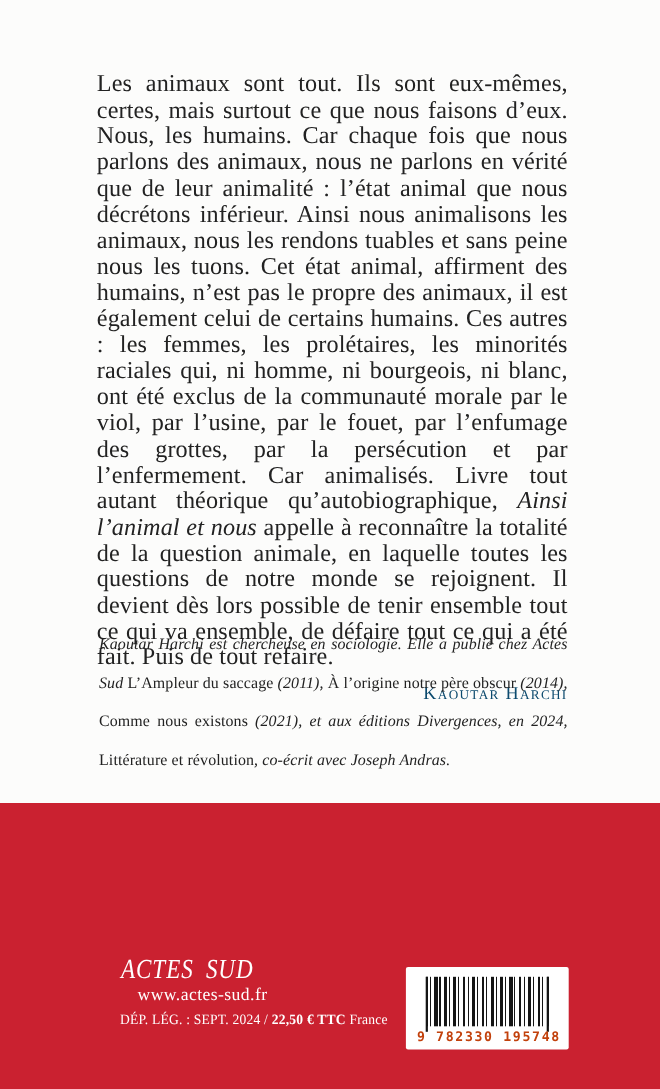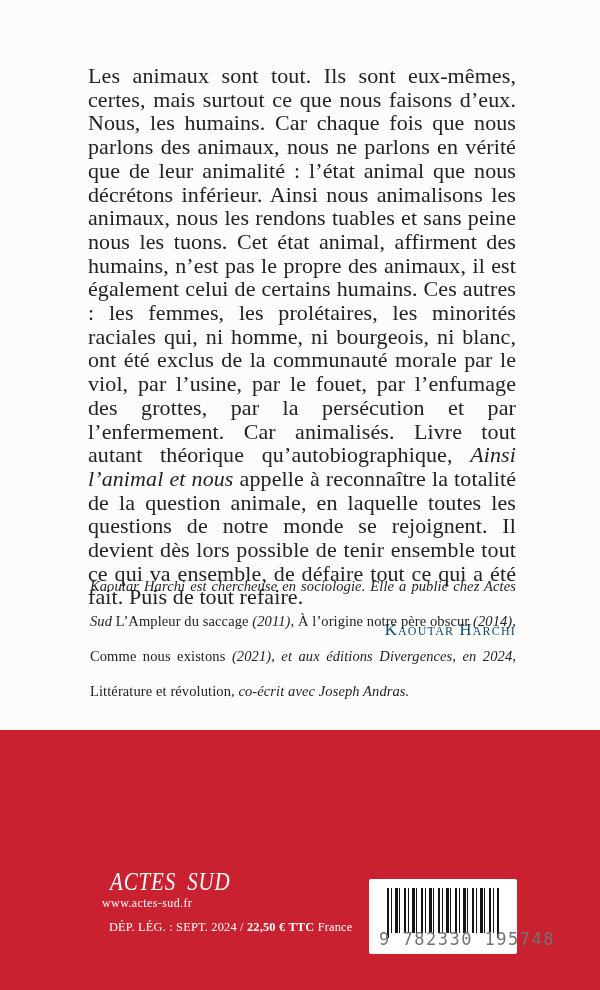--- a/index.html
+++ b/index.html
@@ -64,22 +64,22 @@
     font-style:italic;
     font-size:25px;
     letter-spacing:1px;
     word-spacing:6px;
     transform:scaleX(.84);
     transform-origin:left center;
     white-space:nowrap;
   }
   .publisher-website{
     position:absolute;
-    left:102px;top:166px;
-    font-size:12px;
+    left:125px;top:166px;
+    font-size:16px;
     letter-spacing:.4px;
   }
   .legal-line{
     position:absolute;
     left:109px;top:189px;
     font-size:13px;
     letter-spacing:.2px;
     white-space:nowrap;
     transform:scaleX(.95);
     transform-origin:left center;
@@ -105,25 +105,26 @@
   .barcode-bars::before,.barcode-bars::after{
     content:"";
     position:absolute;top:0;bottom:-5px;width:2px;
     background:#151515;
   }
   .barcode-bars::before{left:0;}
   .barcode-bars::after{right:0;}
   .barcode-number{
     position:absolute;
     left:10px;right:0;bottom:5px;
-    color:#737373;
+    color:#c2410c;
     font-family:"DejaVu Sans Mono","Liberation Mono",monospace;
-    font-size:17px;
+    font-size:12px;
     letter-spacing:1.5px;
     white-space:nowrap;
+    font-weight:bold;
   }
 </style>
 </head>
 <body>
 
 <div class="page">
 
   <div class="blurb">
     <p class="blurb-text"><span class="seg-rm">Les animaux sont tout. Ils sont eux-mêmes, certes, mais surtout ce que nous faisons d’eux. Nous, les humains. Car chaque fois que nous parlons des animaux, nous ne parlons en vérité que de leur animalité : l’état animal que nous décrétons inférieur. Ainsi nous animalisons les animaux, nous les rendons tuables et sans peine nous les tuons. Cet état animal, affirment des humains, n’est pas le propre des animaux, il est également celui de certains humains. Ces autres : les femmes, les prolétaires, les minorités raciales qui, ni homme, ni bourgeois, ni blanc, ont été exclus de la communauté morale par le viol, par l’usine, par le fouet, par l’enfumage des grottes, par la persécution et par l’enfermement. Car animalisés. Livre tout autant théorique qu’autobiographique, </span><span class="seg-it">Ainsi l’animal et nous</span><span class="seg-rm"> appelle à reconnaître la totalité de la question animale, en laquelle toutes les questions de notre monde se rejoignent. Il devient dès lors possible de tenir ensemble tout ce qui va ensemble, de défaire tout ce qui a été fait. Puis de tout refaire.</span></p>
     <div class="signature">Kaoutar Harchi</div>

